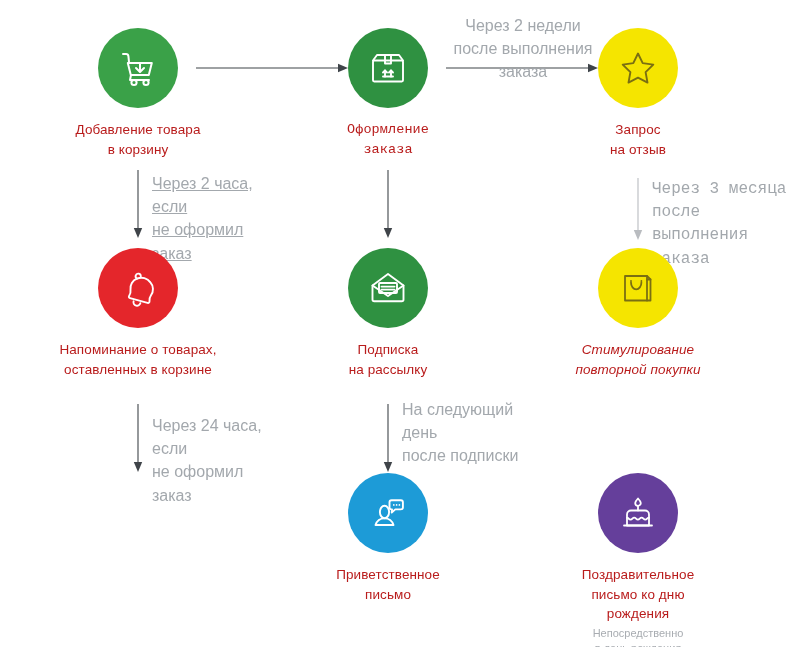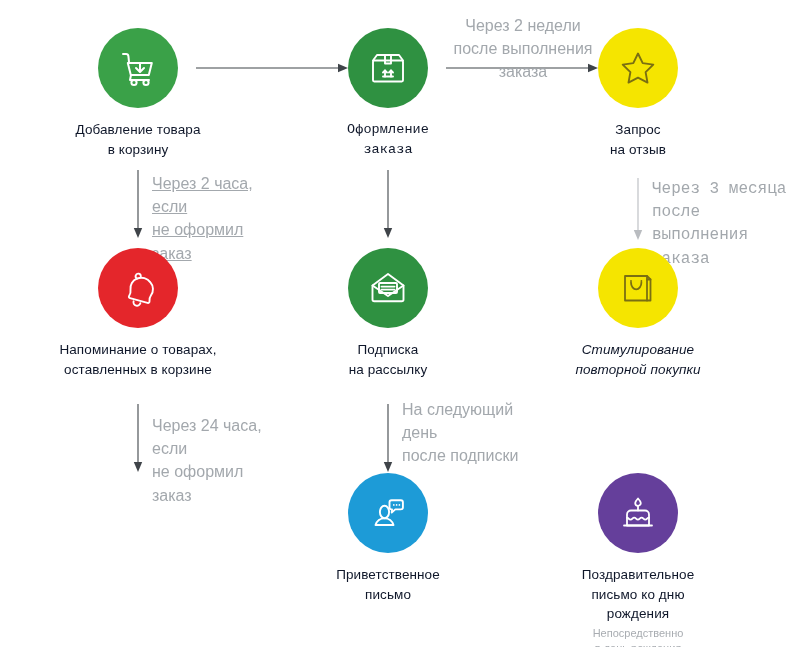--- a/index.html
+++ b/index.html
@@ -16,21 +16,21 @@
   .node{position:absolute;width:250px;text-align:center;}
   .circle{
     width:80px;height:80px;border-radius:50%;
     margin:0 auto;display:flex;align-items:center;justify-content:center;
   }
   .circle svg{display:block;}
   .node-label{
     margin-top:12px;
     font-size:13.5px;
     line-height:1.45;
-    color:#0f172a;
+    color:#b91c1c;
     letter-spacing:0.1px;
     white-space:pre-line;
   }
   .node-sub{
     margin-top:2px;
     font-size:11px;
     line-height:1.35;
     color:#a8acb1;
     white-space:pre-line;
   }

